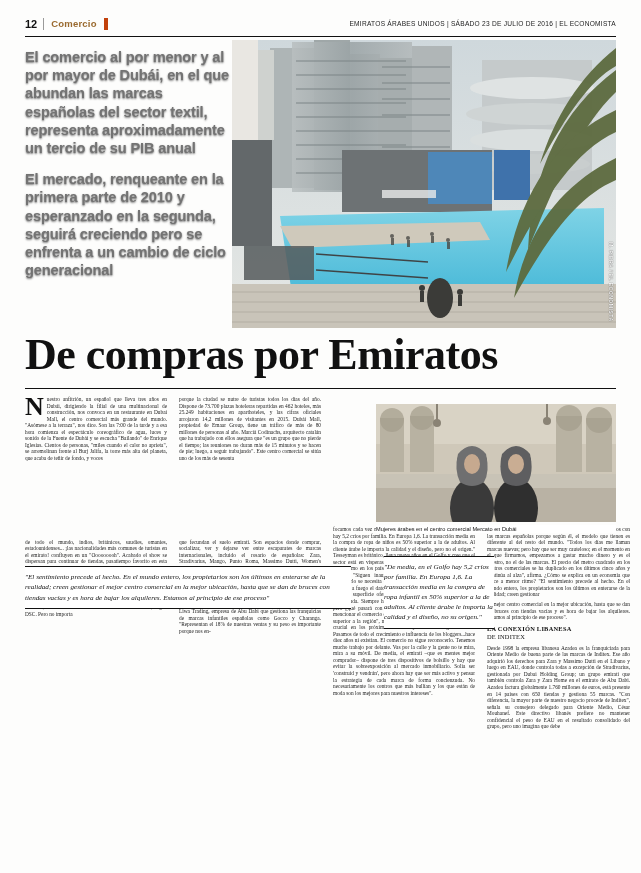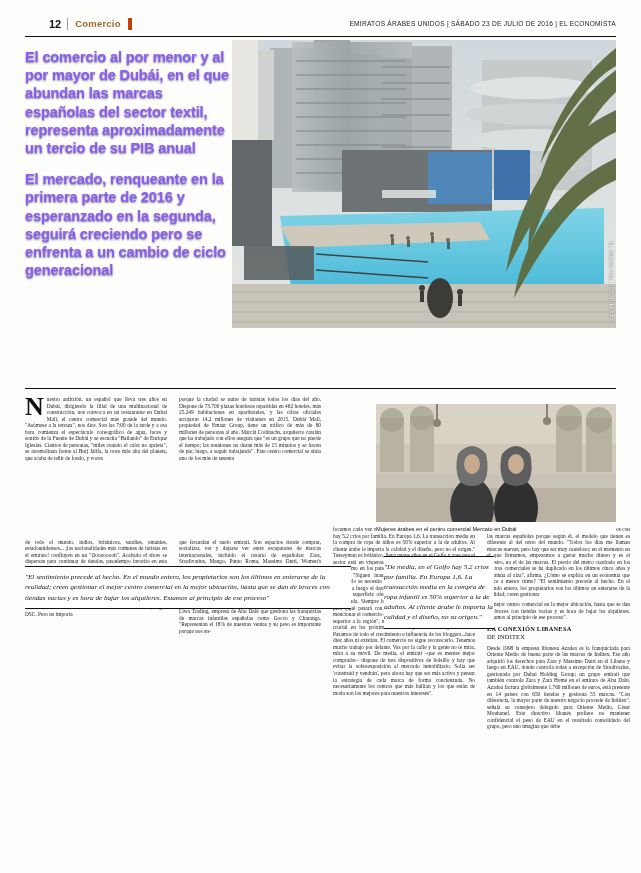--- a/index.html
+++ b/index.html
@@ -20,21 +20,20 @@
 
   
   .masthead{
     position:absolute;left:25px;top:18px;width:591px;height:18px;
     border-bottom:1.6px solid #111;
     display:flex;align-items:flex-start;
   }
   .folio{
     font-size:11px;font-weight:bold;color:#111;line-height:12px;
     padding-right:6px;
-    margin-left:24px;
   }
   .section-name{
     font-size:9.5px;font-weight:bold;color:#9a6a2f;
     letter-spacing:.2px;line-height:12px;
     border-left:1px solid #9a9a9a;border-right:4px solid #c2410c;
     padding:0 7px;
   }
   .masthead-right{
     margin-left:auto;
     font-size:6.6px;color:#222;letter-spacing:.25px;
@@ -54,21 +53,21 @@
     font-size:5.2px;letter-spacing:.4px;color:#ffffff;
     text-shadow:0 0 1px rgba(0,0,0,.9);
     font-weight:bold;
   }
 
   
   .lede-wrap{
     position:absolute;left:25px;top:48px;width:210px;
   }
   .lede{
-    color:#8b5cf6;
+    color:#737373;
     font-weight:bold;
     font-size:14.6px;
     line-height:18.2px;
     letter-spacing:-.15px;
     text-shadow:0 1px 2px rgba(0,0,0,.55);
   }
   .lede.second{margin-top:13px;}
 
   
   .big-title{
@@ -277,23 +276,24 @@
           <rect x="199" y="196" width="3" height="7"></rect>
         <circle cx="216" cy="200" r="2"></circle>
           <rect x="215" y="202" width="3" height="7"></rect>
       </g>
     </svg>
     <div class="hero-credit">M. PIERA / EL ECONOMISTA</div>
   </div>
 
   <div class="lede-wrap">
     <div class="lede">El comercio al por menor y al por mayor de Dubái, en el que abundan las marcas españolas del sector textil, representa aproximadamente un tercio de su PIB anual</div>
-    <div class="lede second">El mercado, renqueante en la primera parte de 2016 y esperanzado en la segunda, seguirá creciendo pero se enfrenta a un cambio de ciclo generacional</div>
-  </div>
-
+    <div class="lede second">El mercado, renqueante en la primera parte de 2010 y esperanzado en la segunda, seguirá creciendo pero se enfrenta a un cambio de ciclo generacional</div>
+  </div>
+
+  <div class="big-title">De compras por Emiratos</div>
   <div class="title-rule"></div>
 
   <div class="inset-photo">
     <svg viewBox="0 0 240 118" preserveAspectRatio="none">
       <rect x="0" y="0" width="240" height="118" fill="#c8c3b6"></rect>
       <rect x="0" y="0" width="240" height="40" fill="#d9d3c5"></rect>
       <rect x="0" y="40" width="240" height="30" fill="#cfc8b9"></rect>
 
       <g fill="#b8b2a2">
         <rect x="4" y="14" width="24" height="54"></rect>

